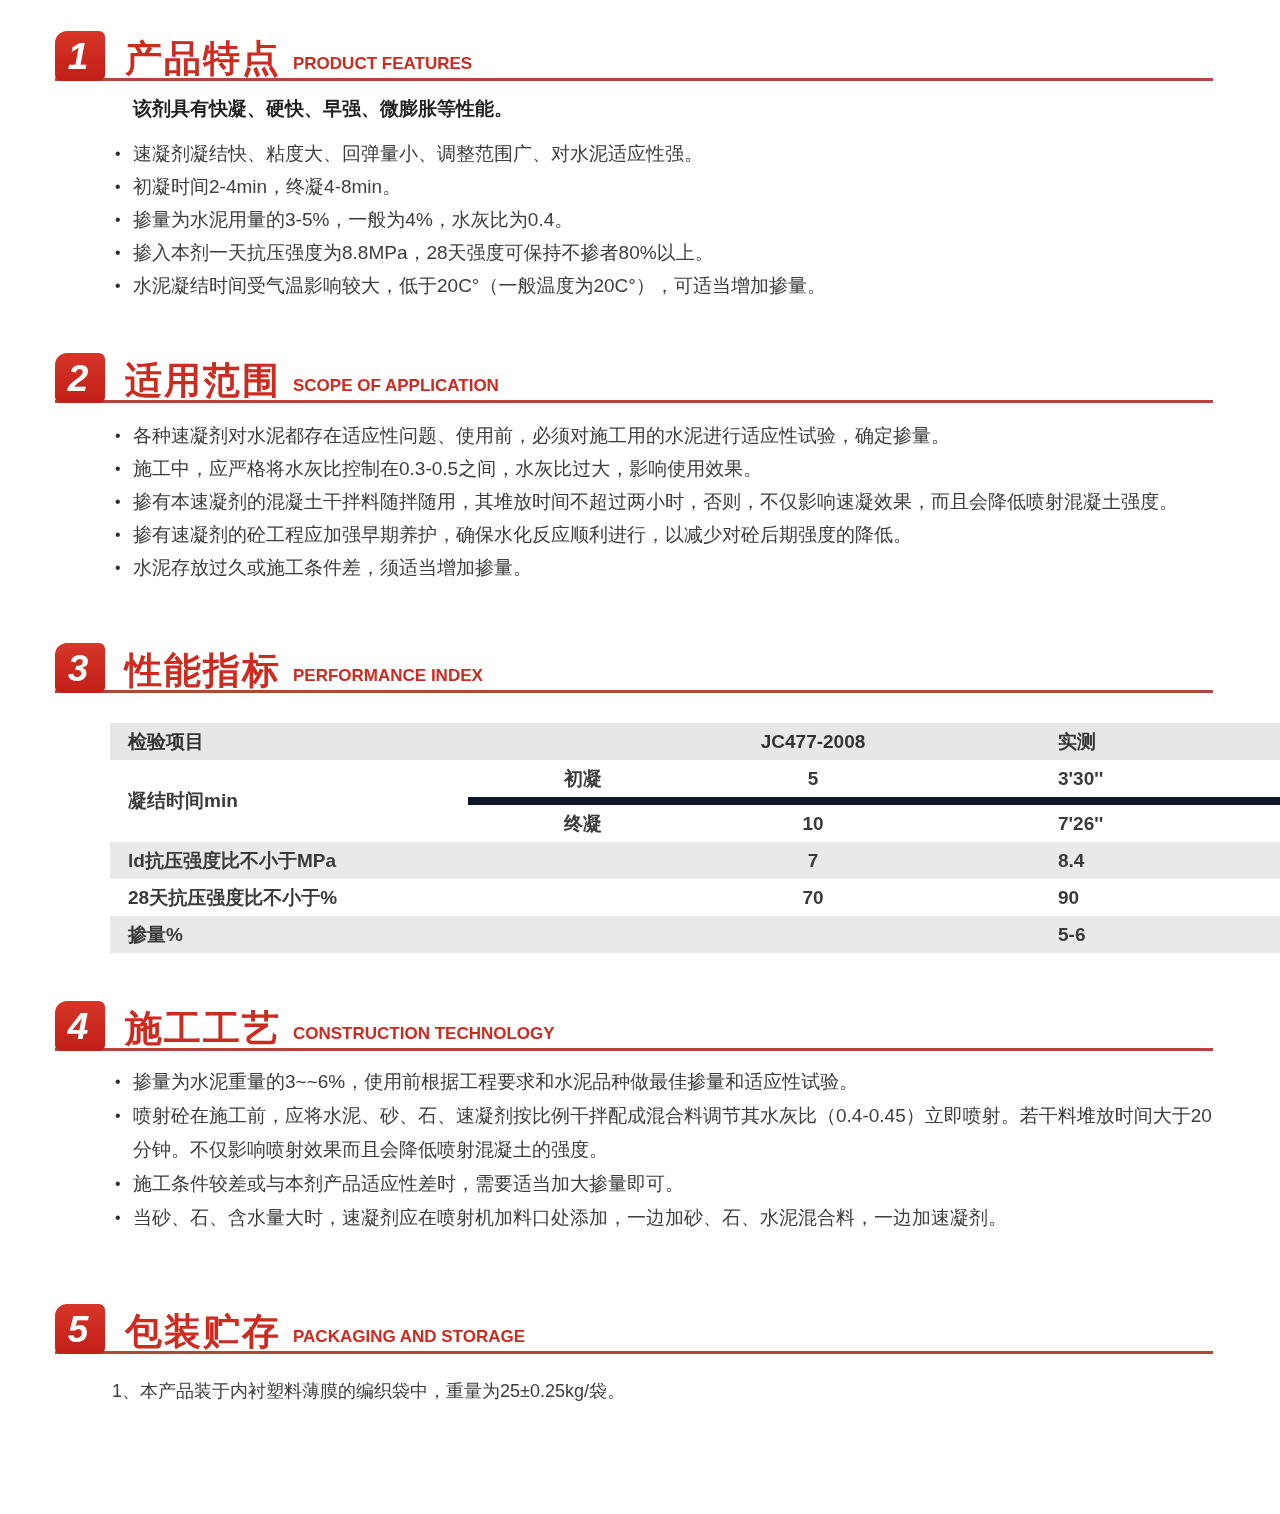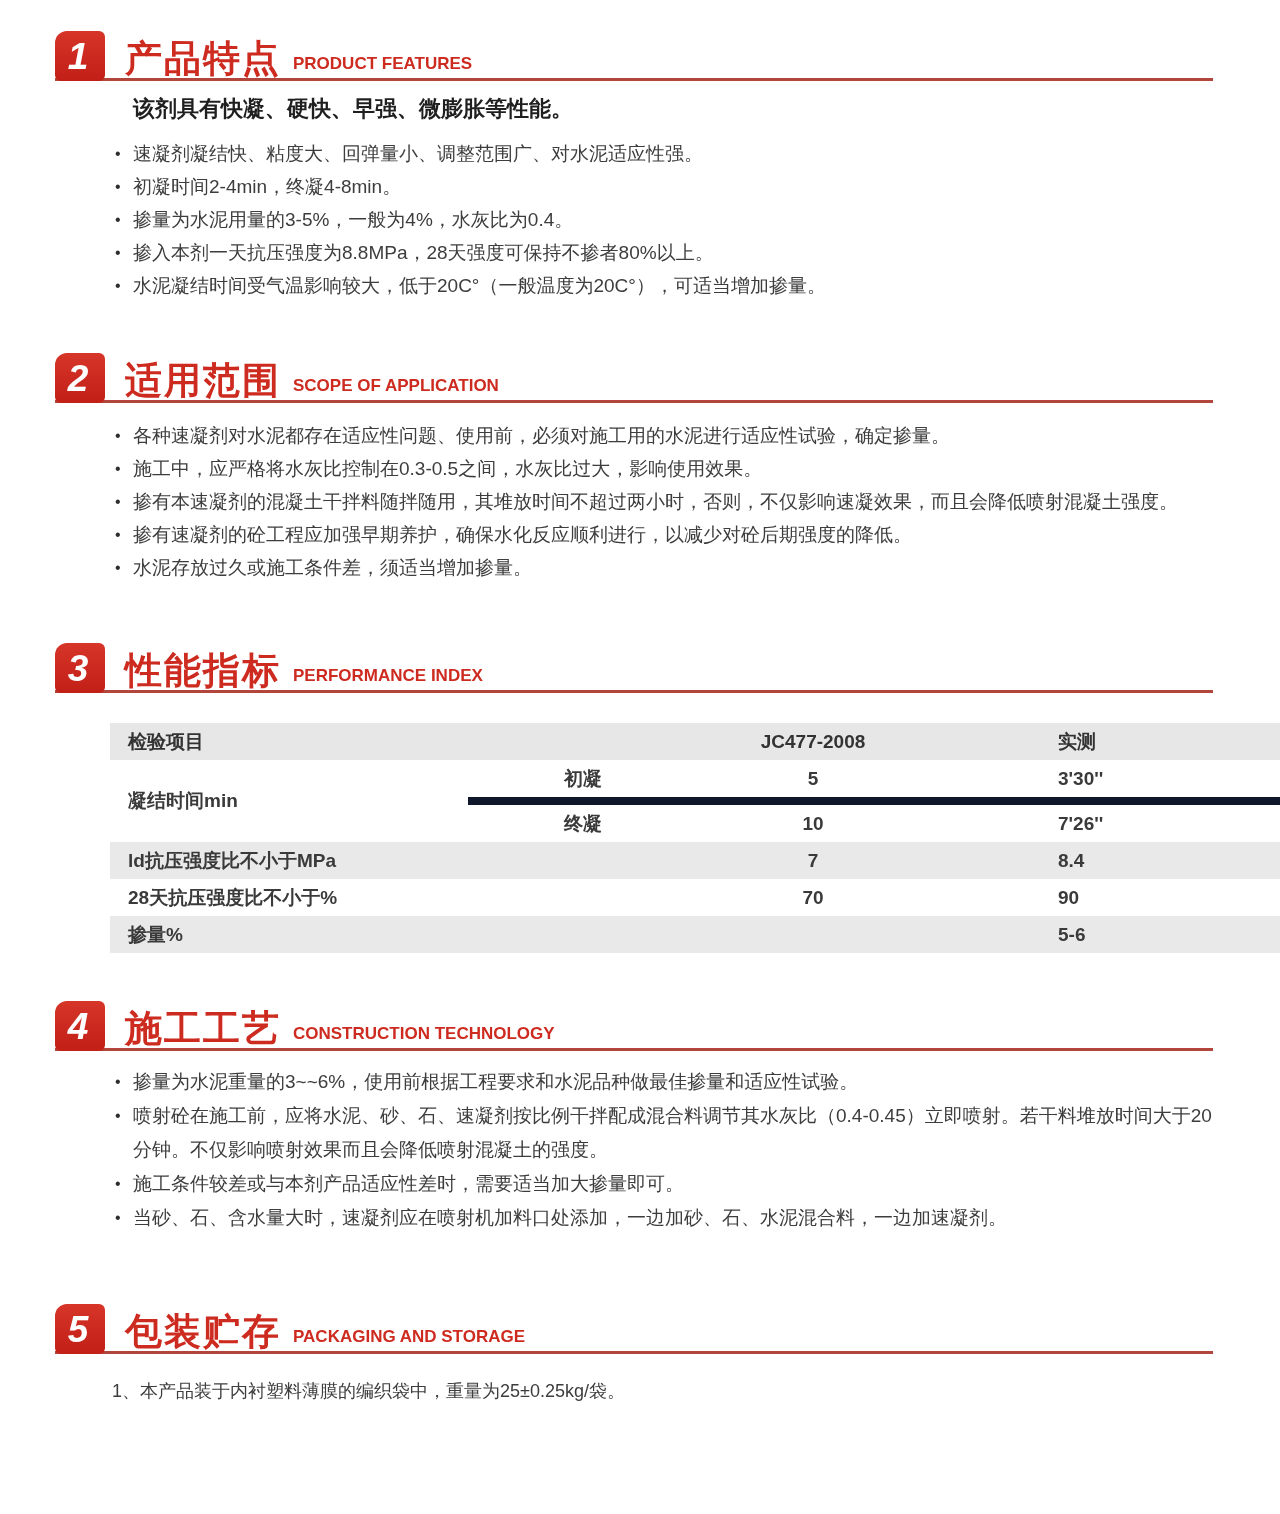--- a/index.html
+++ b/index.html
@@ -39,21 +39,21 @@
   }
   .sec-sub{
     margin-left:12px;
     color:#ce2b20;font-size:17px;font-weight:bold;
     letter-spacing:0px;padding-bottom:4px;
   }
 
   
   .intro{
     margin:16px 0 8px 78px;
-    font-size:22px;font-weight:bold;color:#1f1f1f;
+    font-size:19px;font-weight:bold;color:#1f1f1f;
     line-height:24px;
   }
   ul.bullets{list-style:none;margin:16px 0 0 0;padding:0 0 0 60px;}
   ul.bullets li{
     display:flex;align-items:flex-start;
     font-size:19px;line-height:33px;color:#3d3d3d;
   }
   ul.bullets li .dot{
     flex:0 0 18px;color:#2e2e2e;font-size:16px;line-height:33px;
   }

